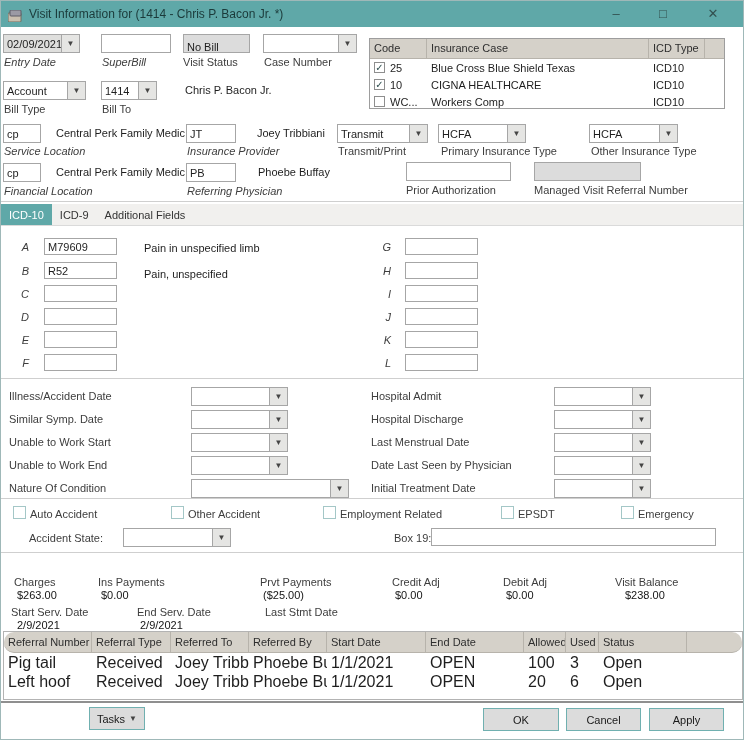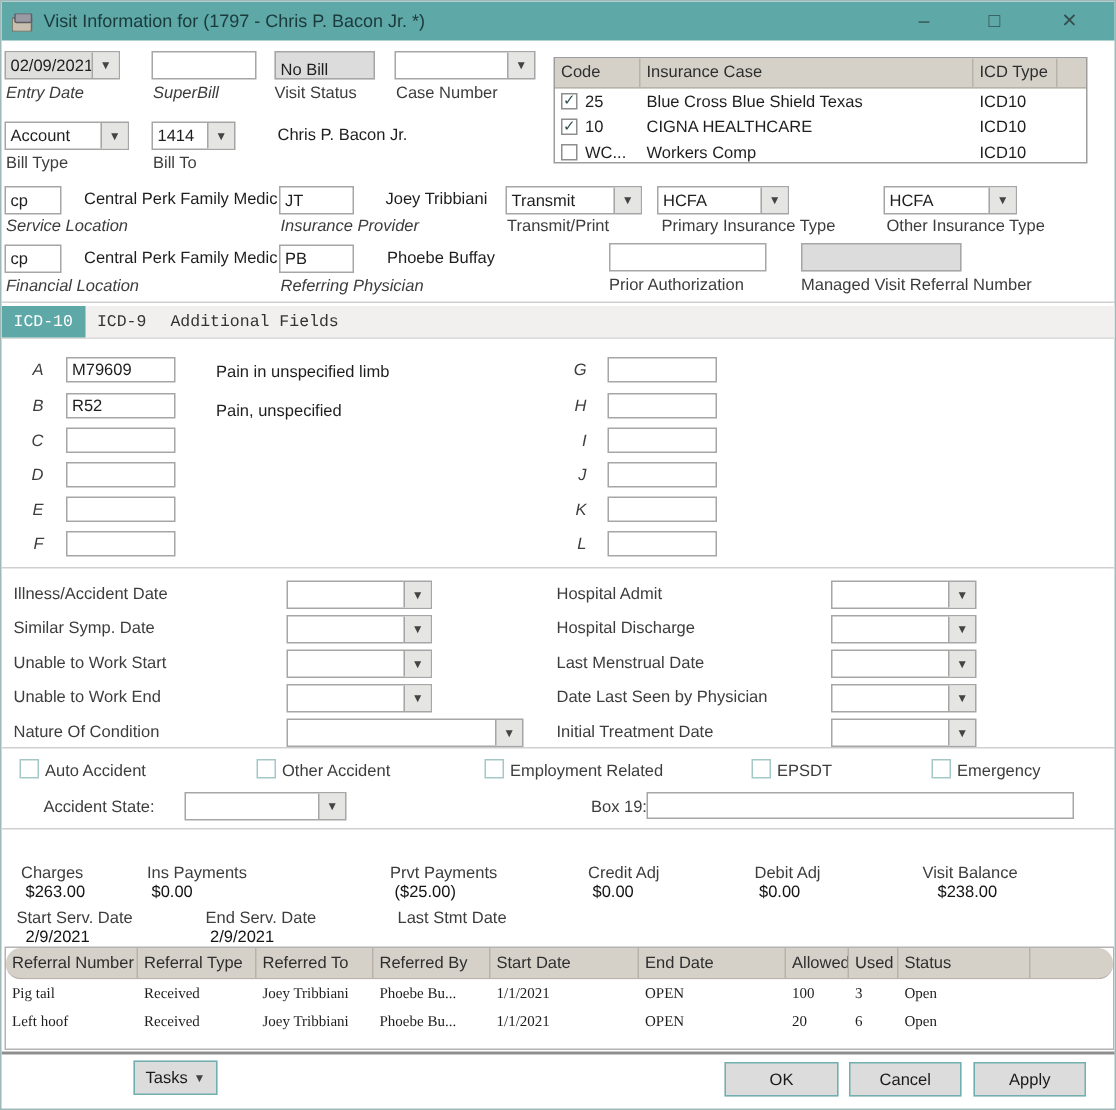--- a/index.html
+++ b/index.html
@@ -30,47 +30,47 @@
   .ihead { display:flex; height:20px; background:#d5d1c9; border-bottom:1px solid #b7b3ab; box-sizing:border-box; }
   .ihc { box-sizing:border-box; font-size:11px; color:#2e2e2e; padding:3px 4px 16px; border-right:1px solid #b7b3ab; overflow:hidden; white-space:nowrap; }
   .irow { display:flex; height:17px; align-items:center; font-size:11px; color:#1e1e1e; }
   .irow .c1 { width:57px; display:flex; align-items:center; padding-left:4px; box-sizing:border-box; gap:5px; }
   .icb { width:11px; height:11px; box-sizing:border-box; border:1px solid #8e8e8e; background:#fff; font-size:10px; line-height:9px; text-align:center; color:#2f4f4f; flex:none; }
   .irow .c2 { width:222px; padding-left:4px; box-sizing:border-box; overflow:hidden; white-space:nowrap; }
   .irow .c3 { width:56px; padding-left:4px; box-sizing:border-box; }
 
   
   .tabs { position:absolute; left:0; top:203px; width:744px; height:22px; background:#f1f0ee; border-bottom:1px solid #dadada; display:flex; box-sizing:border-box; }
-  .tab { font-size:11px; color:#333; padding:5px 8px 0; box-sizing:border-box; white-space:nowrap;font-family:Liberation Mono, monospace; }
+  .tab { font-size:11px; color:#333; padding:5px 8px 0; box-sizing:border-box; white-space:nowrap; }
   .tab.sel { background:#5fa8a8; color:#ffffff; }
 
   
   .rtable { position:absolute; left:2px; top:630px; width:740px; height:69px; border:1px solid #b3b3b3; background:#fff; box-sizing:border-box; }
   .rhead { display:flex; height:21px; background:#d5d1c9; border-bottom:1px solid #b7b3ab; box-sizing:border-box;border-radius:10px; }
   .rhc { box-sizing:border-box; font-size:11px; color:#2e2e2e; padding:4px 4px 0; border-right:1px solid #b7b3ab; overflow:hidden; white-space:nowrap; flex:none; }
-  .rrow { display:flex; height:19px; align-items:center; font-size:10px; color:#1e1e1e;font-family:Liberation Serif, serif; }
+  .rrow { display:flex; height:19px; align-items:center; font-size:16px; color:#1e1e1e; }
   .rc { box-sizing:border-box; padding-left:4px; overflow:hidden; white-space:nowrap; flex:none; }
 
   
   .btn { position:absolute; box-sizing:border-box; height:23px; background:#dcdcdc; border:1px solid #70b0b0; font-size:11px; color:#1a1a1a; display:flex; align-items:center; justify-content:center; cursor:default; }
   .tasks { justify-content:space-between; padding:0 7px; }
 </style>
 </head>
 <body>
 
 <div class="win">
 
   <div class="titlebar">
     <span class="wicon">
       <svg width="16" height="12" viewBox="0 0 16 12">
           <rect x="0" y="3" width="13" height="9" rx="1" fill="#c9bfae" stroke="#6e6a5e"></rect>
           <rect x="2" y="0" width="11" height="6" rx="1" fill="#9b9aa4" stroke="#5d5d66"></rect>
         </svg>
     </span>
-    <span class="title">Visit Information for (1797 - Chris P. Bacon Jr. *)</span>
+    <span class="title">Visit Information for (1414 - Chris P. Bacon Jr. *)</span>
     <span class="wc" style="left:601px">–</span>
     <span class="wc" style="left:648px">□</span>
     <span class="wc" style="left:698px">✕</span>
   </div>
 
   <div class="combo" style="left:2px;top:33px;width:77px">
     <span class="ct gray">02/09/2021</span>
     <span class="ca">▼</span>
   </div>
   <div class="lbl it" style="left:3px;top:55px">Entry Date</div>

